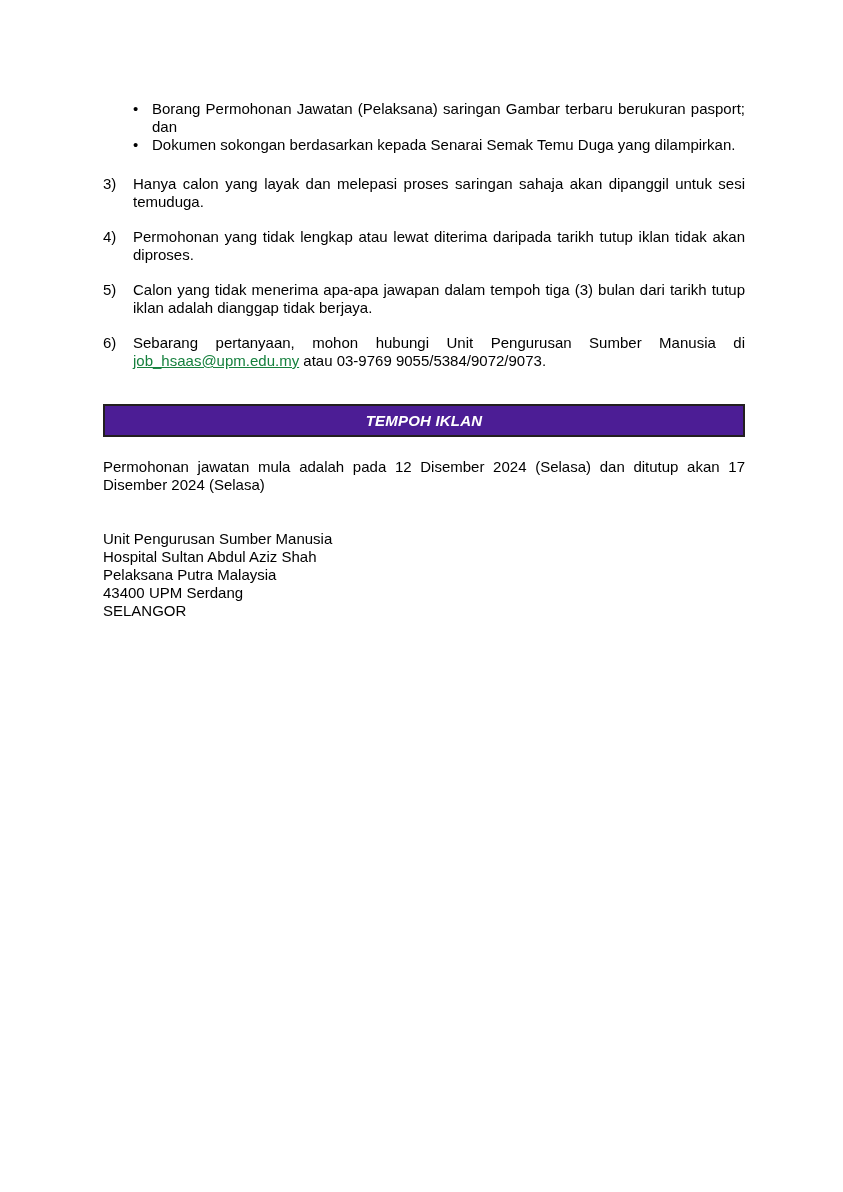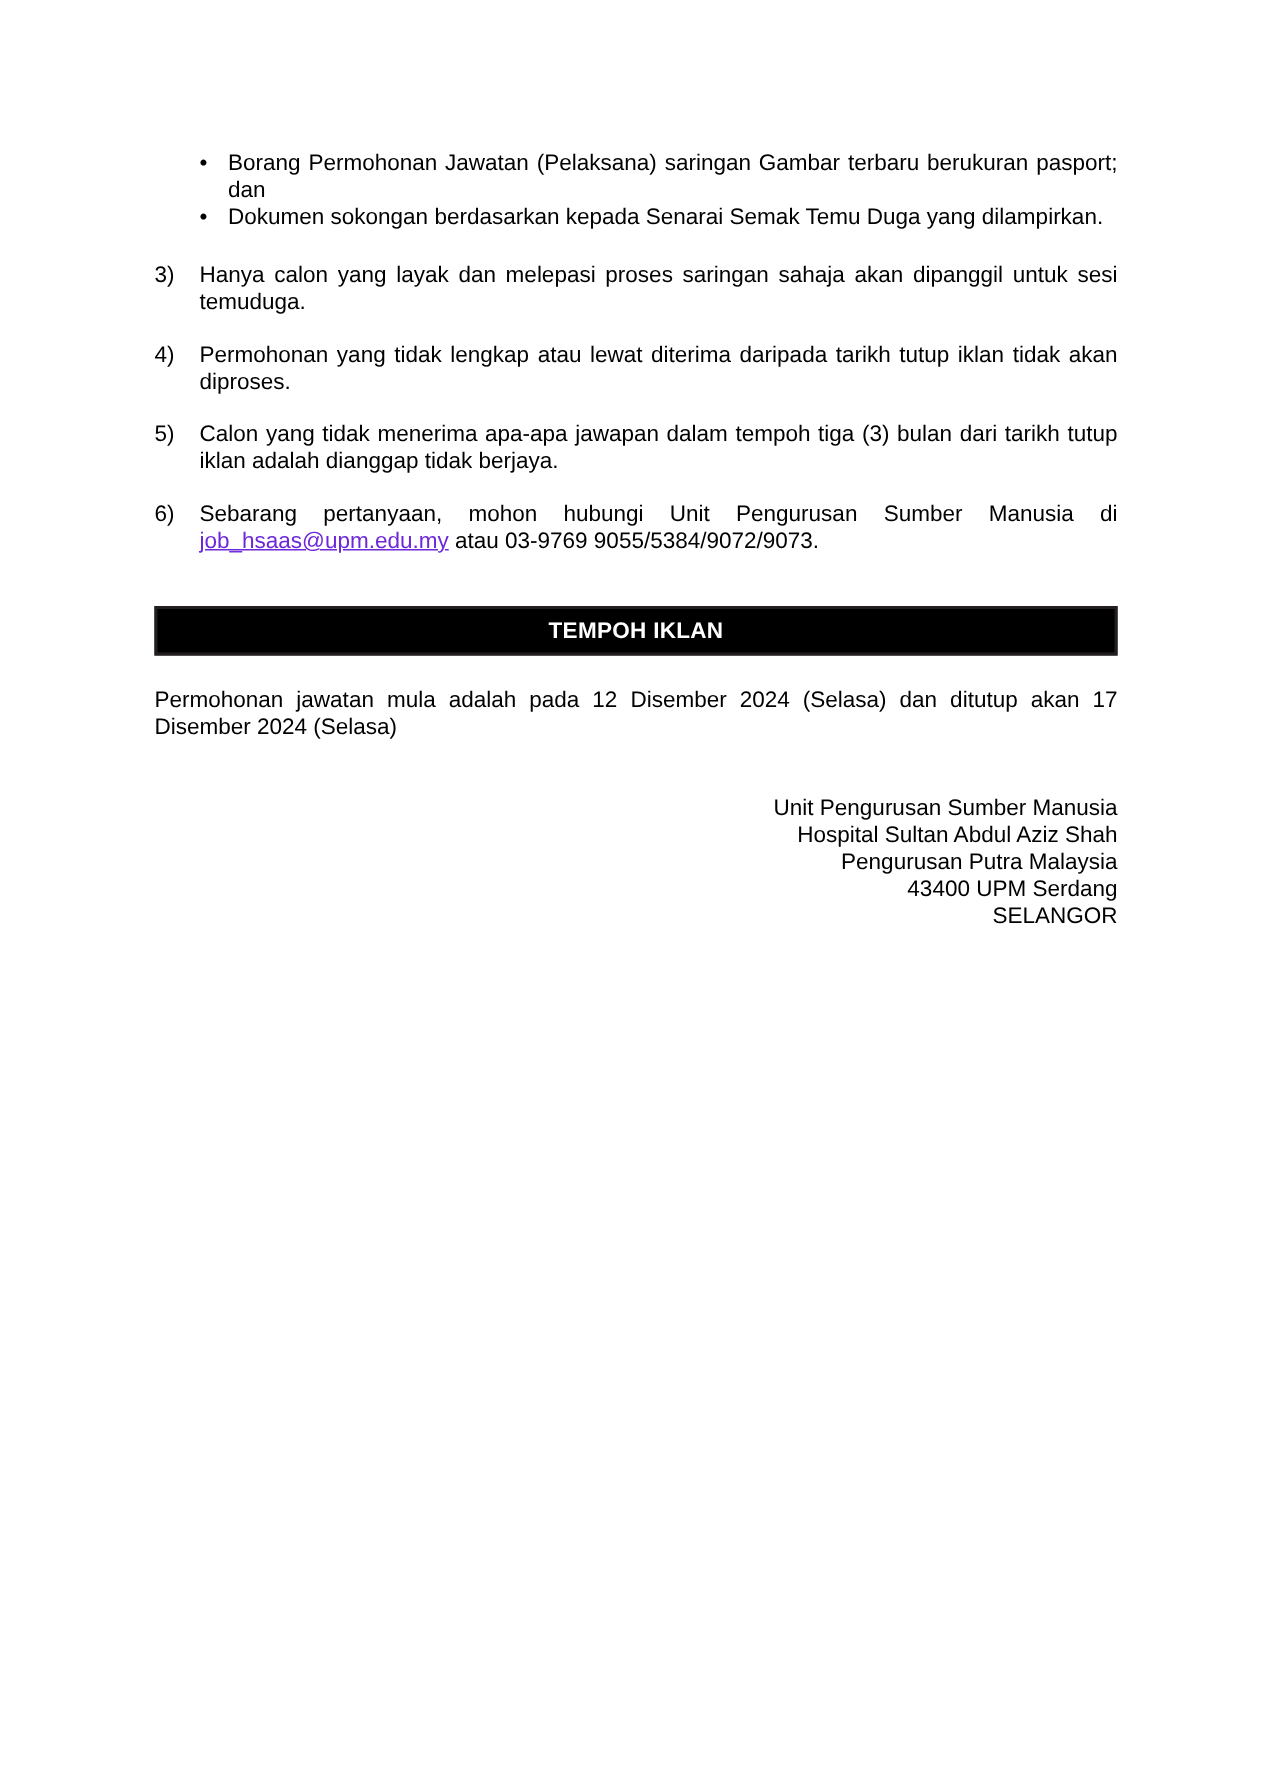--- a/index.html
+++ b/index.html
@@ -15,21 +15,21 @@
     background: #ffffff;
     padding: 100px 98px 0 103px;
     font-family: "Liberation Sans", sans-serif;
     font-size: 15px;
     line-height: 18px;
     color: #000000;
     overflow: hidden;
   }
   .bold { font-weight: normal; }
   .link {
-    color: #6d28d9;
+    color: #15803d;
     text-decoration: underline;
     cursor: pointer;
   }
   .bullet-list {
     margin: 0 0 21px 30px;
     padding: 0;
   }
   .bullet-row { display: flex; }
   .bullet-row .marker {
     width: 19px;
@@ -63,21 +63,20 @@
     color: #ffffff;
     font-weight: bold;
     letter-spacing: 0.2px;
   }
   .period-paragraph {
     margin: 21px 0 0 0;
     text-align: justify;
   }
   .address-block {
     margin-top: 36px;
-    text-align: right;
   }
 </style>
 </head>
 <body>
 
 <div class="page">
 
   <div class="bullet-list">
     <div class="bullet-row">
       <span class="marker">•</span>
@@ -102,27 +101,27 @@
   <div class="numbered-item">
     <span class="num">5)</span>
     <div class="content"><span class="">Calon yang tidak menerima apa-apa jawapan dalam tempoh </span><span class="bold ">tiga (3) bulan dari tarikh tutup iklan</span><span class=""> adalah dianggap tidak berjaya.</span></div>
   </div>
 
   <div class="numbered-item">
     <span class="num">6)</span>
     <div class="content"><span class="">Sebarang pertanyaan, mohon hubungi Unit Pengurusan Sumber Manusia di </span><span class="link">job_hsaas@upm.edu.my</span><span class=""> atau 03-9769 9055/5384/9072/9073.</span></div>
   </div>
 
-  <div class="banner" style="background: #000000; border-color: rgb(35, 31, 32); color: rgb(255, 255, 255);">
+  <div class="banner" style="background: #4c1d95; border-color: rgb(35, 31, 32); color: rgb(255, 255, 255); font-style: italic;">
     <span>TEMPOH IKLAN</span>
   </div>
 
   <p class="period-paragraph"><span class="">Permohonan jawatan mula adalah pada </span><span class="bold ">12 Disember 2024 (Selasa)</span><span class=""> dan ditutup akan </span><span class="bold ">17 Disember 2024 (Selasa)</span></p>
 
   <div class="address-block">
     <div>Unit Pengurusan Sumber Manusia</div>
     <div>Hospital Sultan Abdul Aziz Shah</div>
-    <div>Pengurusan Putra Malaysia</div>
+    <div>Pelaksana Putra Malaysia</div>
     <div>43400 UPM Serdang</div>
     <div>SELANGOR</div>
   </div>
 
 </div>
 
 </body></html>

